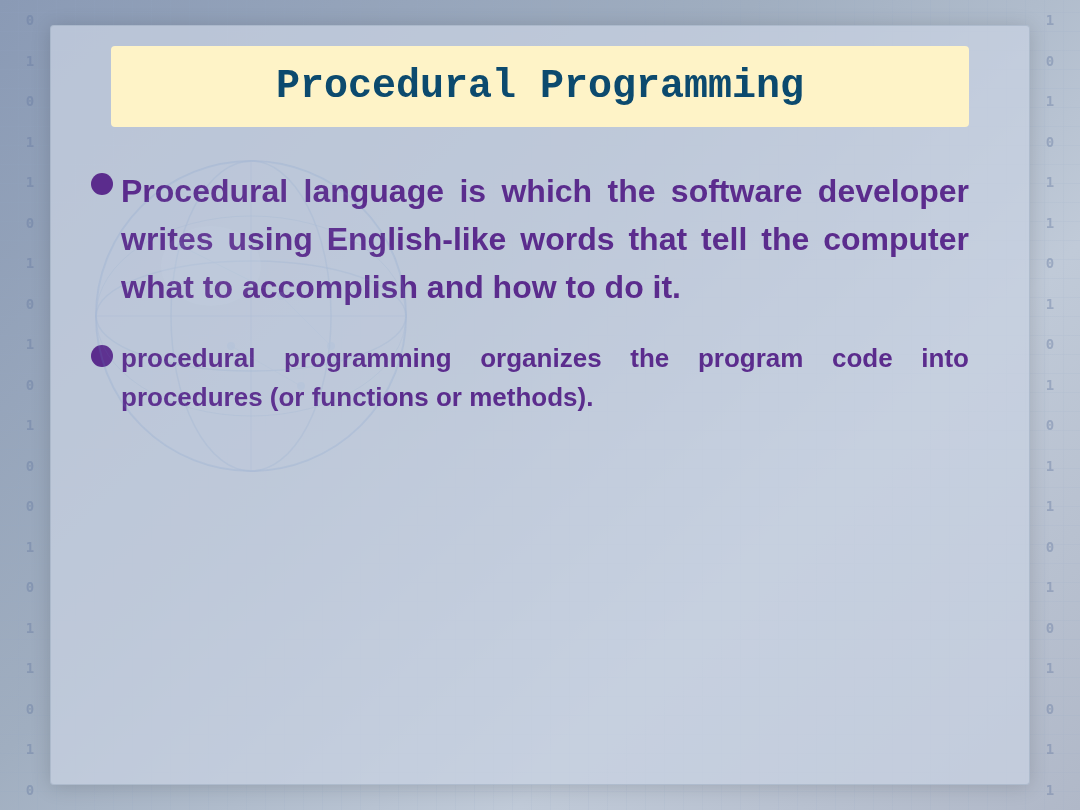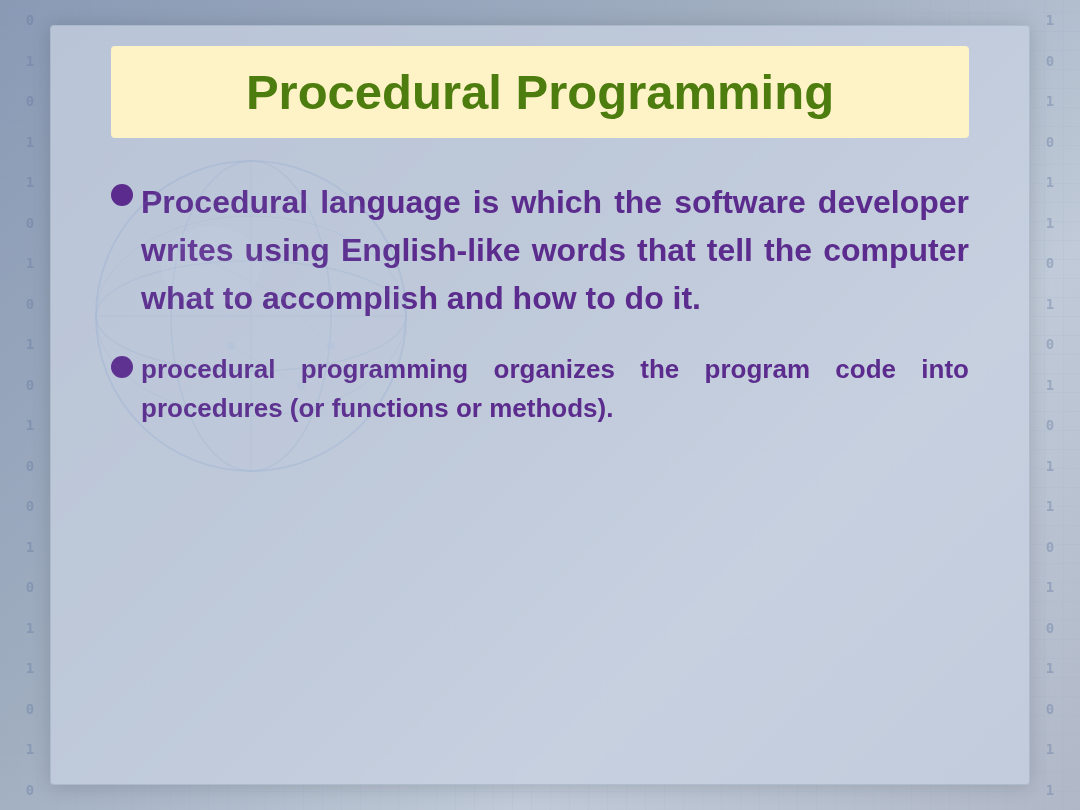--- a/index.html
+++ b/index.html
@@ -78,29 +78,29 @@
     .title-banner {
       background: #fef3c7;
       border-radius: 2px 2px 0 0;
       padding: 18px 40px 18px 40px;
       text-align: center;
       margin: 20px 60px 30px 60px;
       border-radius: 4px;
     }
 
     .title-text {
-      color: #4d7c0f;
-      font-size: 49px;
+      color: #0c4a6e;
+      font-size: 40px;
       font-weight: bold;
-      font-family: Liberation Sans, sans-serif;
+      font-family: Liberation Mono, monospace;
     }
 
     .content-area {
       flex: 1;
-      padding: 10px 60px 40px 60px;
+      padding: 10px 60px 40px 40px;
       display: flex;
       flex-direction: column;
       gap: 28px;
     }
 
     .bullet-item {
       display: flex;
       align-items: flex-start;
       gap: 0;
     }

